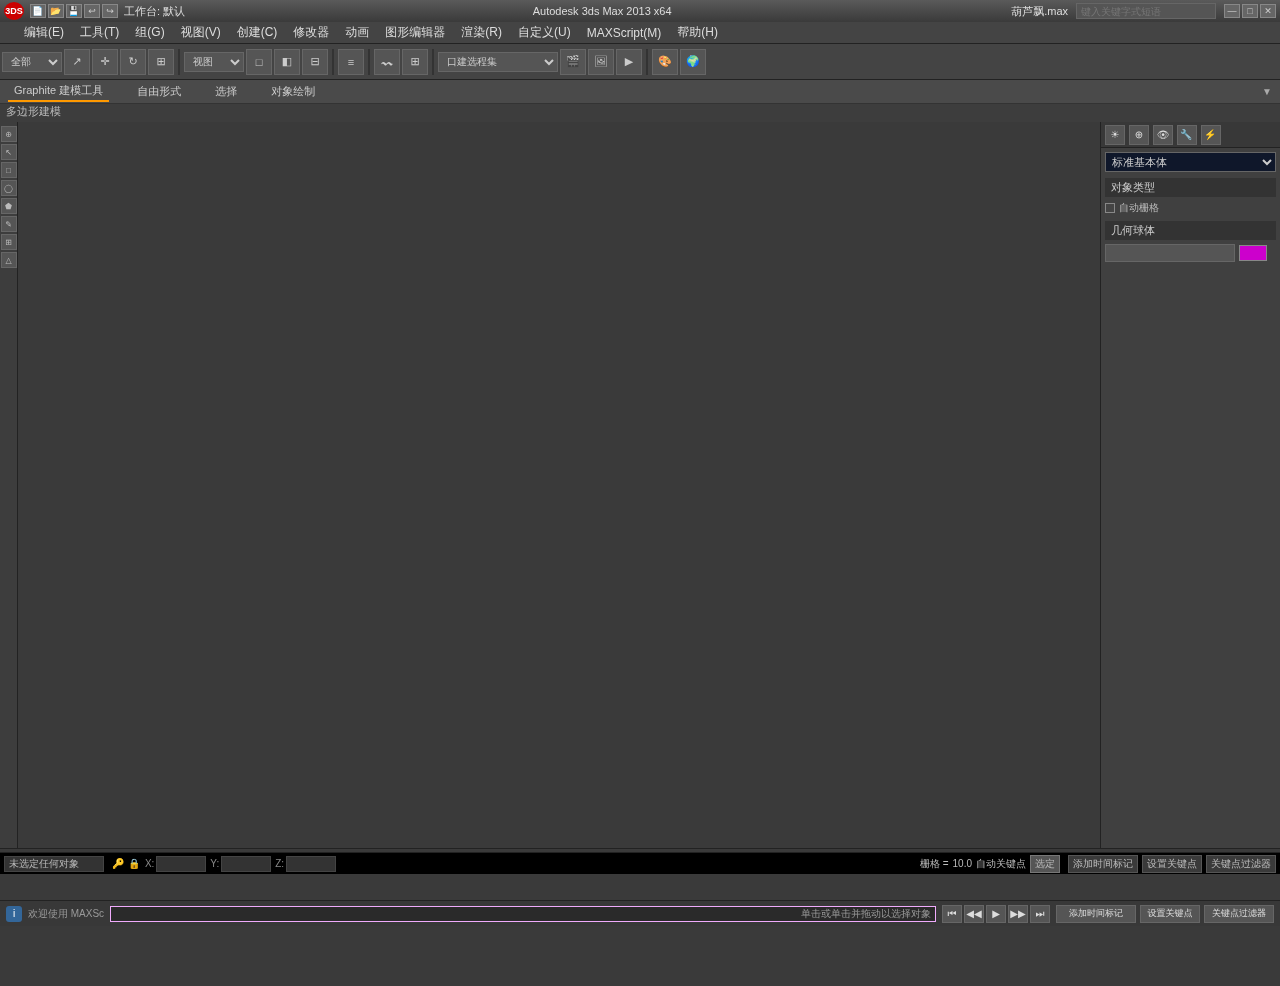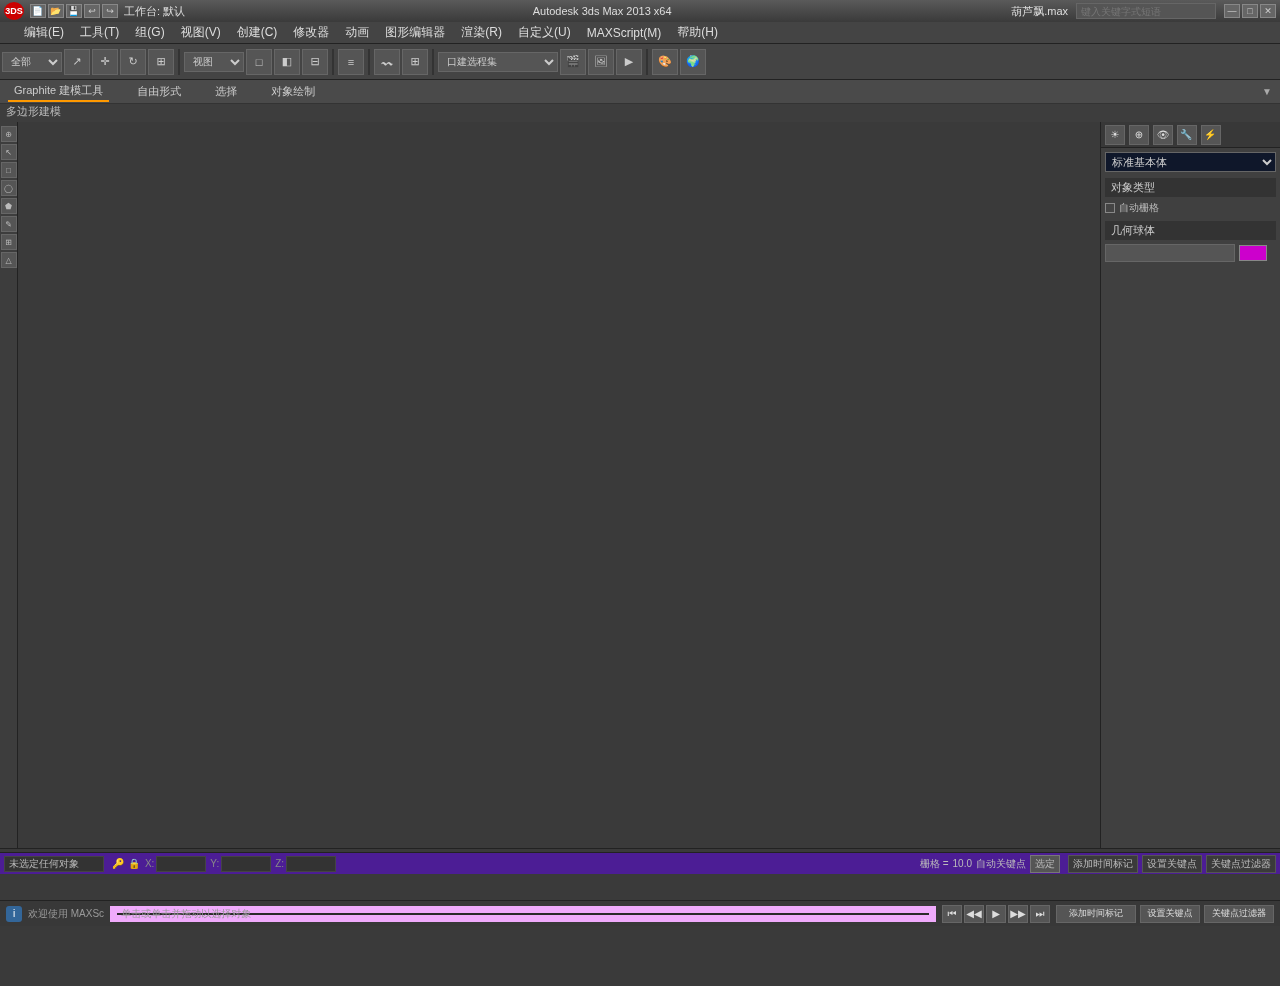--- a/index.html
+++ b/index.html
@@ -486,21 +486,21 @@
       <span style="color:#888;font-size:9px;position:absolute;left:650px;top:4px;">65</span>
       <span style="color:#888;font-size:9px;position:absolute;left:700px;top:4px;">70</span>
       <span style="color:#888;font-size:9px;position:absolute;left:750px;top:4px;">75</span>
       <span style="color:#888;font-size:9px;position:absolute;left:800px;top:4px;">80</span>
       <span style="color:#888;font-size:9px;position:absolute;left:850px;top:4px;">85</span>
       <span style="color:#888;font-size:9px;position:absolute;left:900px;top:4px;">90</span>
     </div>
   </div>
 </div>
 
-<div id="status-bar" style="position:relative; height:22px; background:#4c1d95; border-top:1px solid #222; display:flex; align-items:center; padding:0 4px; gap:4px; font-size:10px; color:#bbb;">
+<div id="status-bar" style="position:relative; height:22px; background:#000000; border-top:1px solid #222; display:flex; align-items:center; padding:0 4px; gap:4px; font-size:10px; color:#bbb;">
   <div class="status-field" style="min-width:100px;">
     <span>未选定任何对象</span>
   </div>
   <div style="display:flex;align-items:center;gap:2px;margin-left:4px;">🔑</div>
   <div style="display:flex;align-items:center;gap:2px;">🔒</div>
   <div class="status-coord">
     <span class="coord-label">X:</span>
     <div class="status-field" style="min-width:50px;"></div>
   </div>
   <div class="status-coord">
@@ -526,21 +526,21 @@
     <div style="background:#3a3a3a;border:1px solid #555;padding:1px 4px;cursor:pointer;font-size:10px;">设置关键点</div>
     <div style="background:#3a3a3a;border:1px solid #555;padding:1px 4px;cursor:pointer;font-size:10px;">关键点过滤器</div>
   </div>
 </div>
 
 <div id="playback-bar" style="position:relative; height:26px; background:#383838; border-top:1px solid #222; display:flex; align-items:center; padding:0 6px; gap:2px;">
   <div style="display:flex;align-items:center;gap:2px;">
     <div style="width:16px;height:16px;background:#336699;border-radius:3px;display:flex;align-items:center;justify-content:center;font-size:10px;color:white;">i</div>
   </div>
   <span style="color:#999;font-size:10px;margin-left:4px;">欢迎使用 MAXSc</span>
-  <div style="margin-left:4px;flex:1;background:#2a2a2a;border:7px solid #f0abfc;height:16px;display:flex;align-items:center;padding:0 4px;">
+  <div style="margin-left:4px;flex:1;background:#2a2a2a;border:1px solid #f0abfc;height:16px;display:flex;align-items:center;padding:0 4px;justify-content:flex-end;">
     <span style="color:#999;font-size:10px;">单击或单击并拖动以选择对象</span>
   </div>
   <div style="display:flex;align-items:center;gap:2px;margin-left:4px;">
     <div class="play-btn">⏮</div>
     <div class="play-btn">◀◀</div>
     <div class="play-btn">▶</div>
     <div class="play-btn">▶▶</div>
     <div class="play-btn">⏭</div>
   </div>
   <div style="display:flex;align-items:center;gap:4px;margin-left:4px;">

